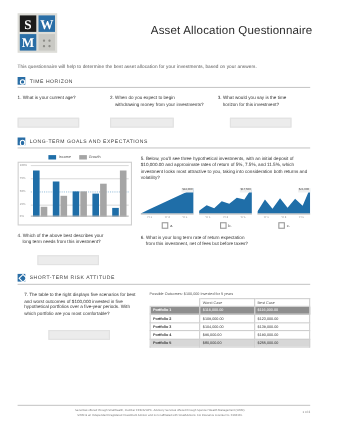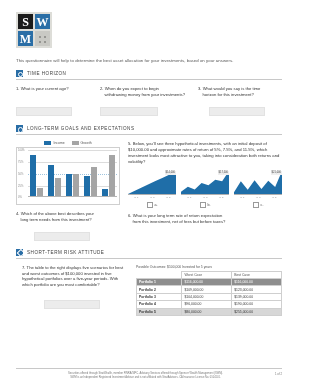--- a/index.html
+++ b/index.html
@@ -126,20 +126,21 @@
       <div class="logo-cell lc-s">S</div>
       <div class="logo-cell lc-w">W</div>
       <div class="logo-cell lc-m">M</div>
       <div class="logo-cell lc-dots">
           <i></i>
           <i></i>
           <i></i>
           <i></i>
         </div>
     </div>
+    <div class="doc-title">Asset Allocation Questionnaire</div>
   </div>
 
   <div class="intro">This questionnaire will help to determine the best asset allocation for your investments, based on your answers.</div>
 
   <div class="section">
     <div class="sec-head">
       <span class="sec-icon"></span>
       <span class="sec-title">TIME HORIZON</span>
     </div>
     <div class="qrow">

